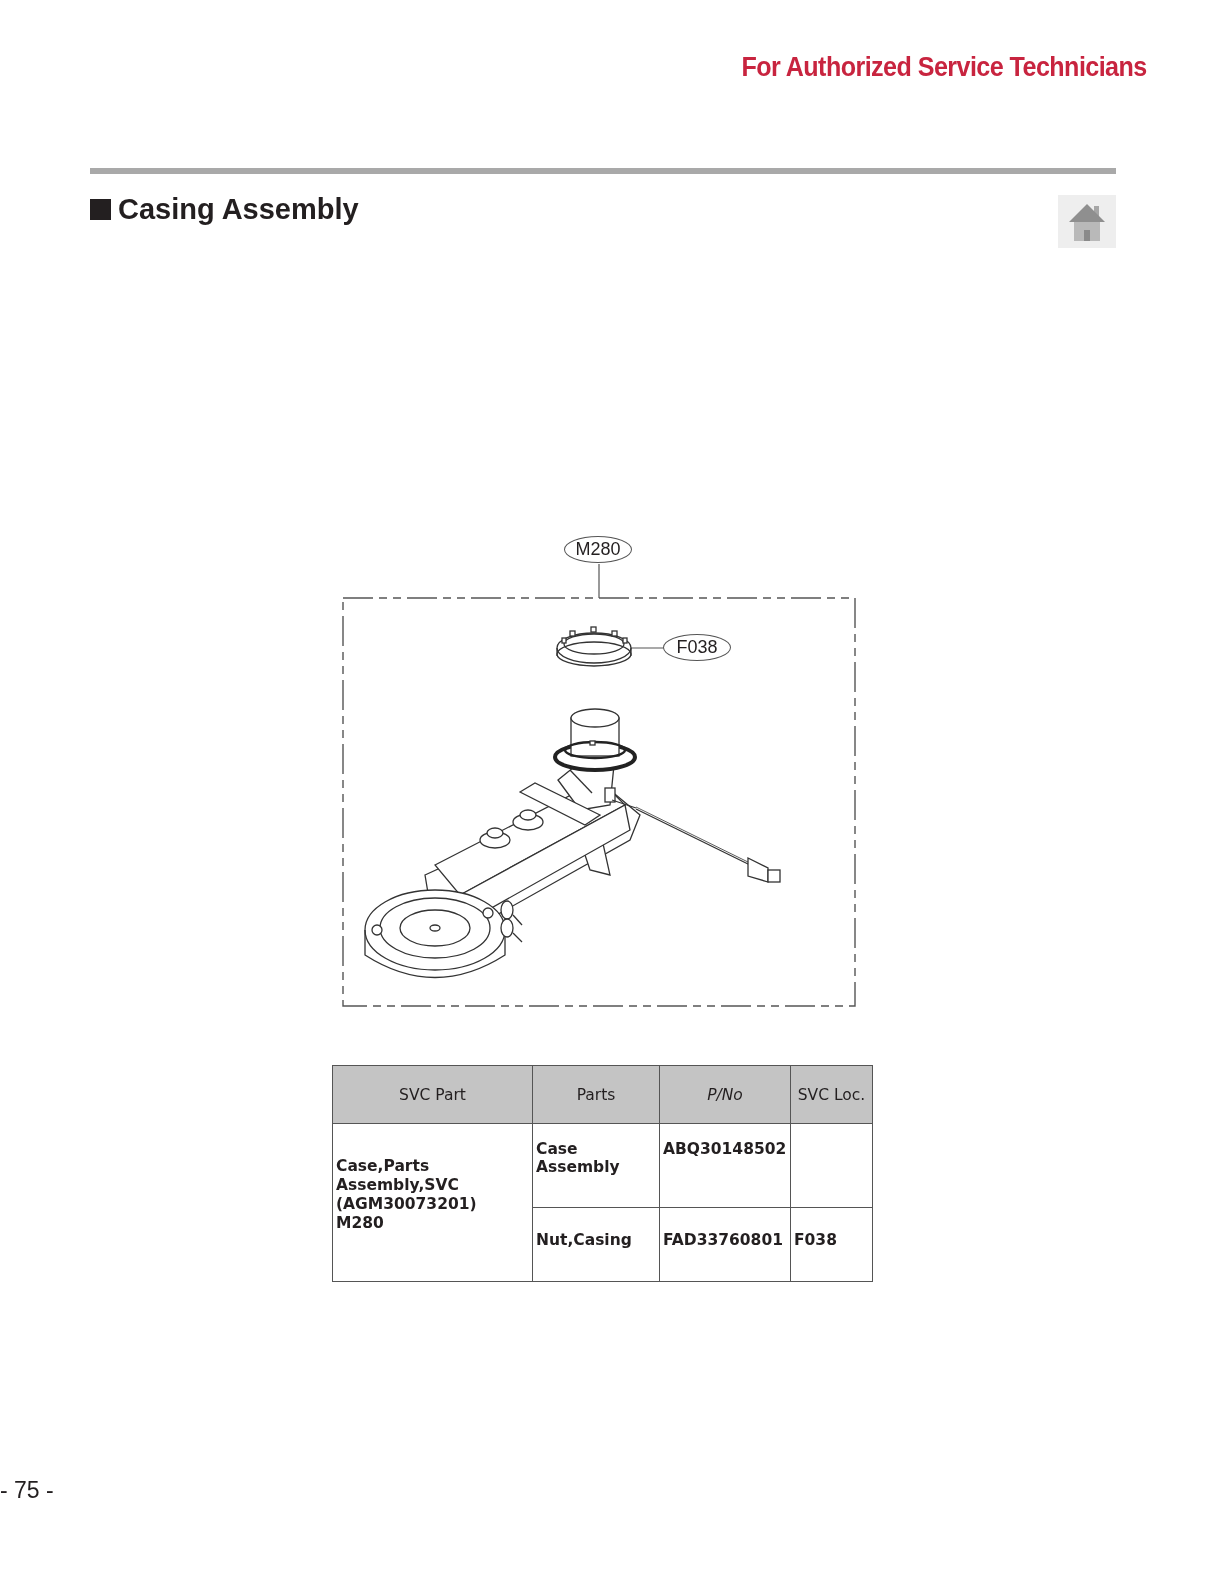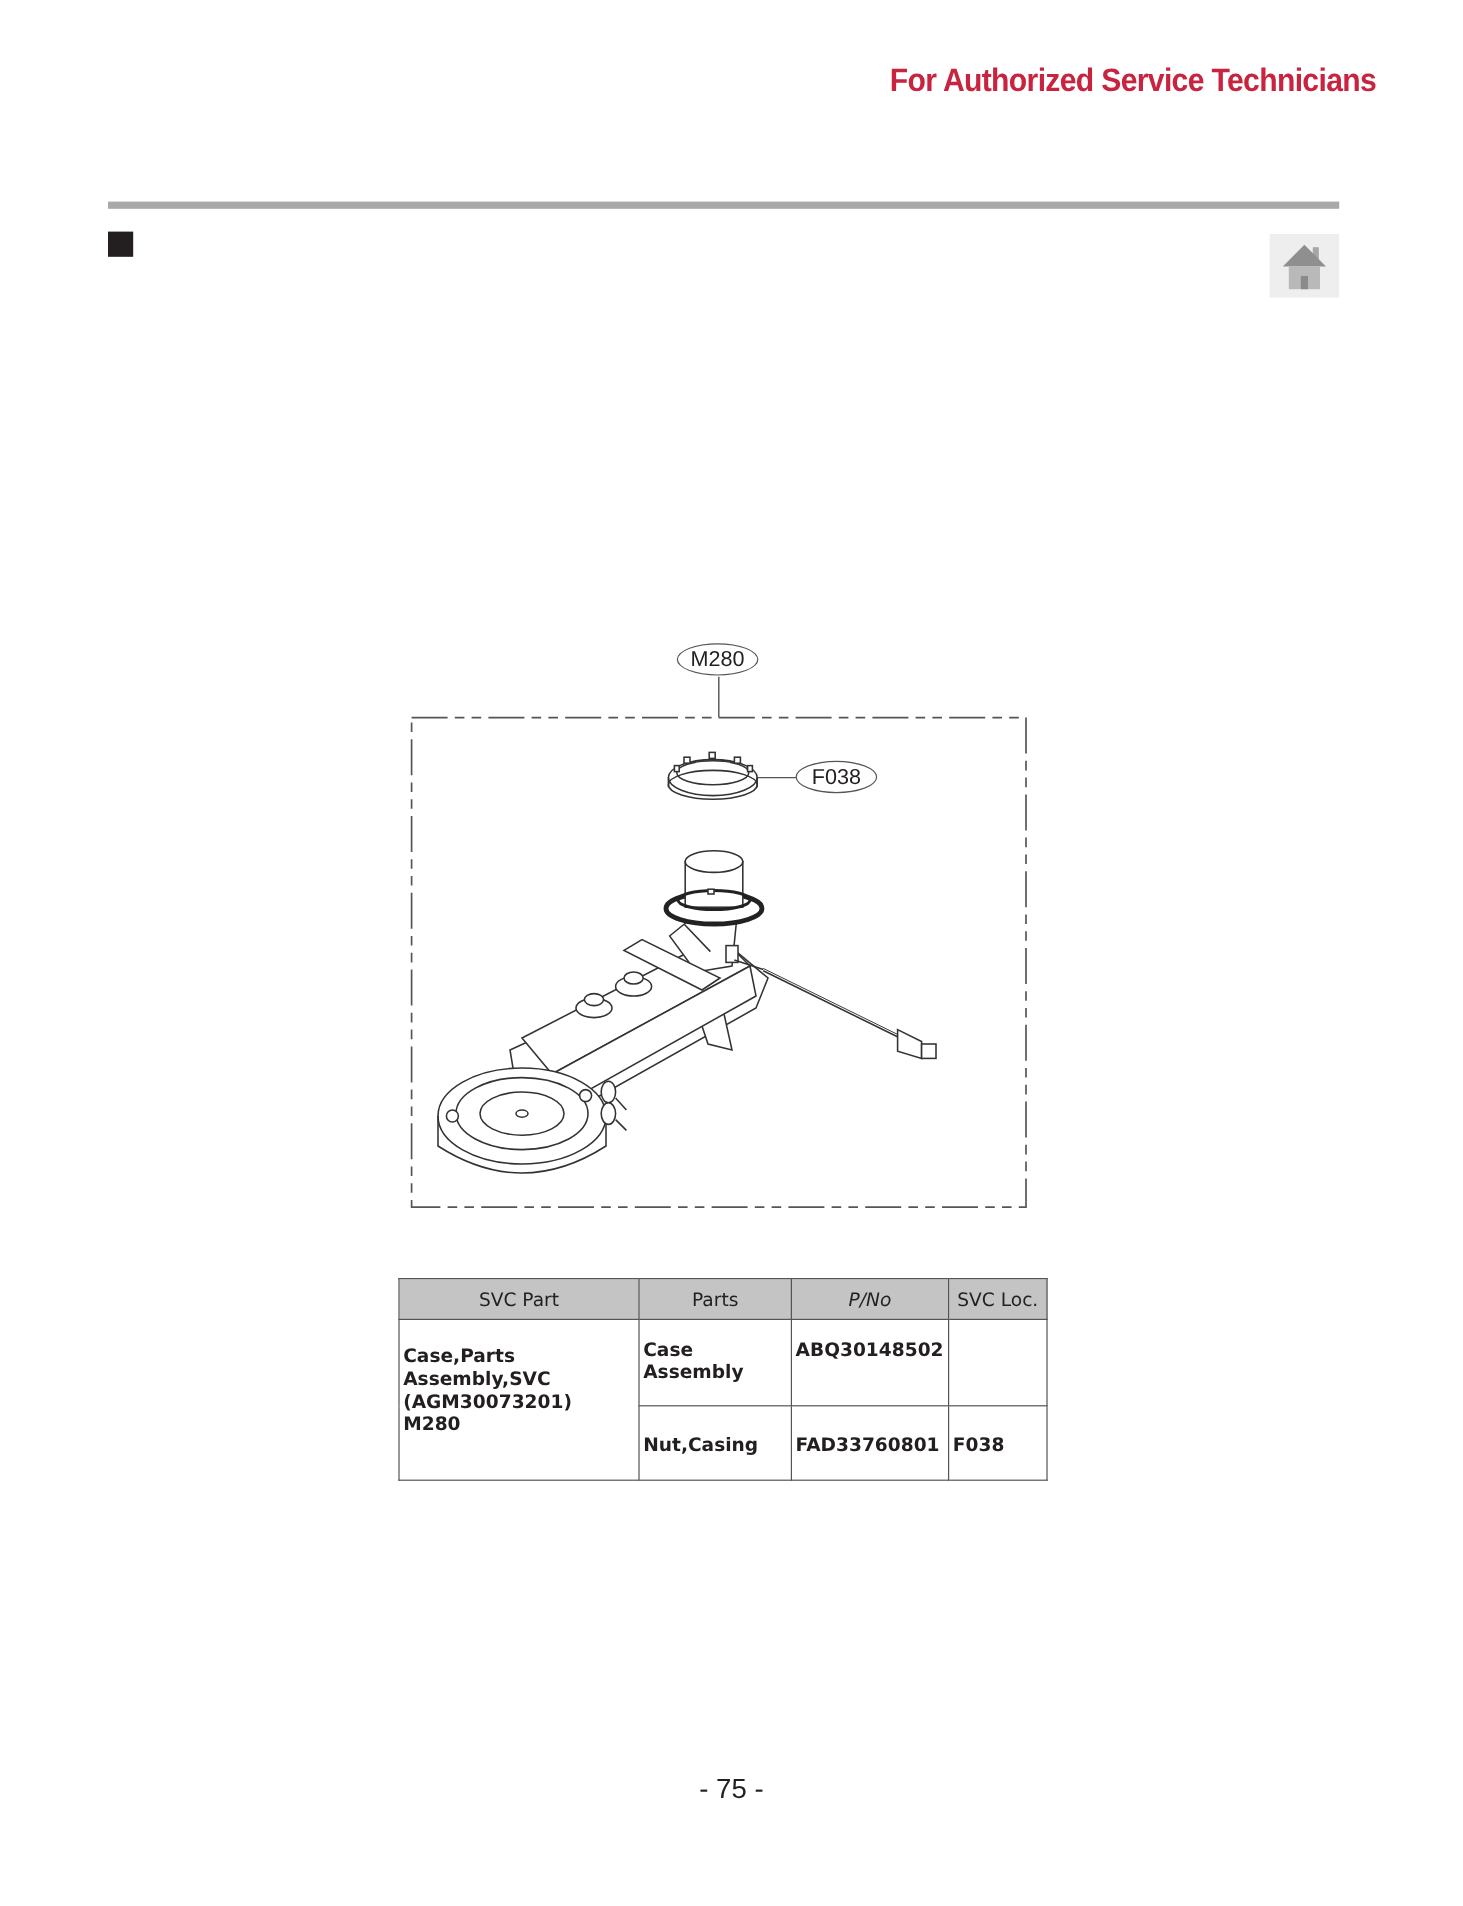--- a/index.html
+++ b/index.html
@@ -12,34 +12,35 @@
                      color: #231f20; display: flex; align-items: center; }
     .section-title .square { width: 21px; height: 21px; background: #231f20; margin-right: 7px; display:inline-block; }
     .home-button { position: absolute; left: 1058px; top: 195px; width: 58px; height: 53px; background: #eeeeee;
                    cursor: pointer; }
     .home-button svg { position: absolute; left: 8px; top: 6px; }
     .diagram { position: absolute; left: 340px; top: 530px; width: 520px; height: 480px; }
     .callout { position: absolute; border: 1.4px solid #555; border-radius: 50%; font-size: 18px;
                color: #231f20; text-align: center; background: #fff; }
     table.parts { position: absolute; left: 332px; top: 1065px; border-collapse: collapse;
                   font-family: "DejaVu Sans", sans-serif; font-size: 15.5px; color: #231f20; }
-    table.parts th, table.parts td { border: 1.4px solid #555; padding: 4px 3px; font-weight: normal; }
+    table.parts th, table.parts td { border: 1.4px solid #555; padding: 16px 3px; font-weight: normal; }
     table.parts th { background: #c4c4c4; height: 25px; }
     table.parts td { height: 51px; font-weight: bold; }
-    .page-number { position: absolute; left: 0; width: 1219px; top: 1477px; text-align: center; font-size: 23px; color: #231f20; }
+    .page-number { position: absolute; left: 0; width: 1219px; top: 1477px; text-align: left; font-size: 23px; color: #231f20; }
   </style>
 </head>
 <body>
 
 <div class="top-banner">For Authorized Service Technicians</div>
 
 <div class="rule"></div>
 
 <div class="section-title">
   <span class="square"></span>
+  <span>Casing Assembly</span>
 </div>
 
 <div class="home-button">
   <svg width="42" height="42" viewBox="0 0 42 42">
     <rect x="28" y="5" width="5" height="10" fill="#a6a6a6"></rect>
     <polygon points="21,3 3,21 39,21" fill="#8f8f8f"></polygon>
     <rect x="8" y="21" width="26" height="19" fill="#b9b9b9"></rect>
     <rect x="18" y="29" width="6" height="11" fill="#8a8a8a"></rect>
   </svg>
 </div>

